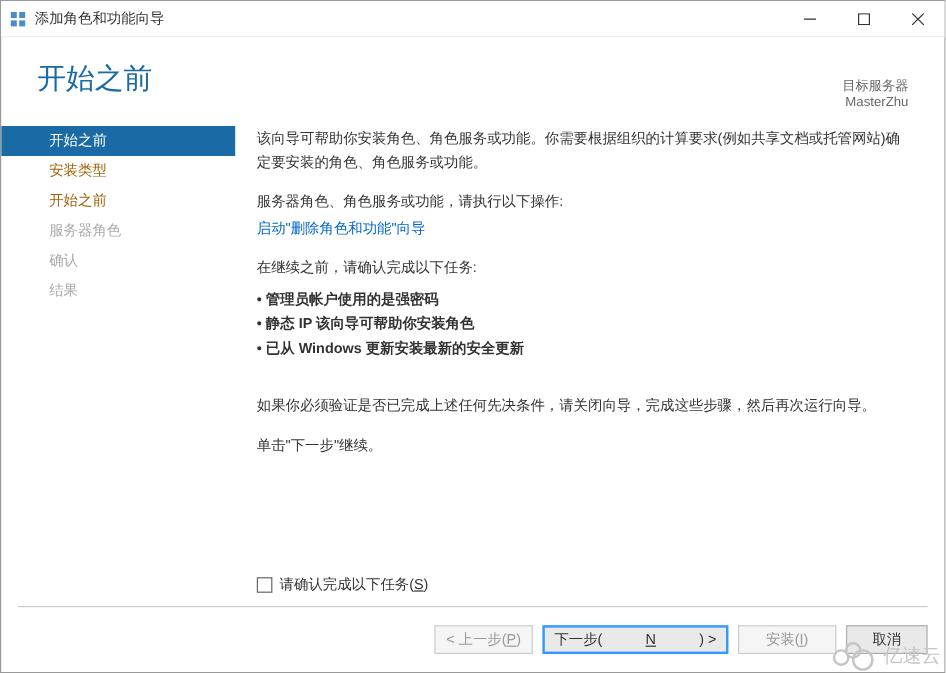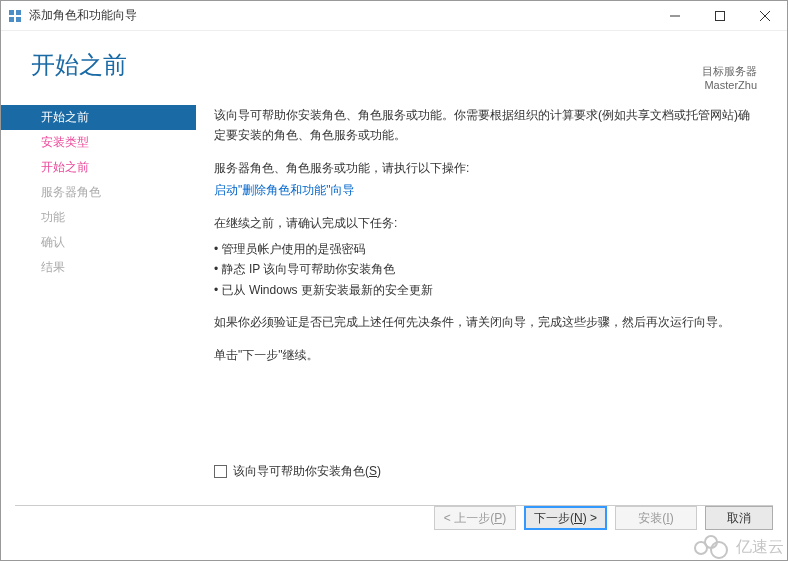--- a/index.html
+++ b/index.html
@@ -18,33 +18,33 @@
   .titlebar .title { margin-left: 6px; font-size: 12px; color: #333; flex: 0 0 auto; }
   .titlebar .spacer { flex: 1; }
   .winbtn { width: 45px; height: 30px; display: flex; align-items: center; justify-content: center; color: #333; }
   .header-area { padding: 18px 30px 8px 30px; display: flex; align-items: flex-start; }
   .page-title { color: #1a6aa5; font-size: 24px; font-weight: 400; flex: 1; }
   .target-box { text-align: right; font-size: 11px; color: #666; margin-top: 15px; }
   .body-area { flex: 1; display: flex; padding: 0 0 0 0; overflow: hidden; }
   .sidebar { width: 195px; padding-top: 6px; }
   .sidebar-item { padding: 4px 14px 4px 40px; font-size: 12px; color: #aaa; cursor: default; }
   .sidebar-item.active { background: #1a6aa5; color: #fff; }
-  .sidebar-item.enabled { color: #ec4899; }
+  .sidebar-item.enabled { color: #a16207; }
   .content { flex: 1; padding: 6px 30px 0 18px; font-size: 12px; color: #333; line-height: 1.7; }
   .content p { margin-bottom: 12px; }
   .content a { color: #0066cc; text-decoration: none; }
-  .content ul { list-style: none; margin-bottom: 12px; margin-top: -6px; }
+  .content ul { list-style: none; margin-bottom: 28px; margin-top: -6px; font-weight: bold; }
   .content ul li::before { content: "• "; }
   .bottom-opt { margin-top: 96px; padding-left: 0; display: flex; align-items: center; gap: 6px; }
   .chk { width: 13px; height: 13px; border: 1px solid #666; display: inline-block; }
   .divider { border-top: 1px solid #ccc; margin: 4px 14px 0 14px; }
-  .footer { height: 54px; display: flex; align-items: flex-start; justify-content: flex-end; gap: 8px; padding: 0 14px; }
+  .footer { height: 54px; display: flex; align-items: center; justify-content: flex-end; gap: 8px; padding: 0 14px; }
   .btn { min-width: 82px; height: 24px; background: #e9e9e9; border: 1px solid #adadad; font-size: 12px; color: #333; display: inline-flex; align-items: center; justify-content: center; padding: 0 8px; cursor: default; }
   .btn.disabled { color: #999; border-color: #ccc; background: #f5f5f5; }
-  .btn.default { border: 2px solid #3399ff; }
+  .btn.default { border: 2px solid #3399ff; gap: 36px; }
   .watermark { position: absolute; right: 4px; bottom: 2px; font-size: 16px; color: #c5c5c5; display: flex; align-items: center; gap: 4px; pointer-events: none; }
   .watermark .circles { position: relative; width: 38px; height: 24px; }
   .watermark .c { position: absolute; border: 2px solid #c5c5c5; border-radius: 50%; }
   .watermark .c1 { width: 14px; height: 14px; left: 0; top: 6px; }
   .watermark .c2 { width: 14px; height: 14px; left: 10px; top: 0; }
   .watermark .c3 { width: 18px; height: 18px; left: 16px; top: 6px; }
   .underline { text-decoration: underline; }
 </style>
 </head>
 <body>
@@ -87,41 +87,40 @@
       <div>MasterZhu</div>
     </div>
   </div>
 
   <div class="body-area">
     <div class="sidebar">
       <div class="sidebar-item active"><span>开始之前</span></div>
       <div class="sidebar-item enabled"><span>安装类型</span></div>
       <div class="sidebar-item enabled"><span>开始之前</span></div>
       <div class="sidebar-item"><span>服务器角色</span></div>
-      <div class="sidebar-item"><span>功能</span></div>
       <div class="sidebar-item"><span>确认</span></div>
       <div class="sidebar-item"><span>结果</span></div>
     </div>
 
     <div class="content">
       <p>该向导可帮助你安装角色、角色服务或功能。你需要根据组织的计算要求(例如共享文档或托管网站)确定要安装的角色、角色服务或功能。</p>
       <p style="margin-bottom:2px">服务器角色、角色服务或功能，请执行以下操作:</p>
       <p><a href="#">启动"删除角色和功能"向导</a></p>
       <p>在继续之前，请确认完成以下任务:</p>
       <ul>
         <li>管理员帐户使用的是强密码</li>
         <li>静态 IP 该向导可帮助你安装角色</li>
         <li>已从 Windows 更新安装最新的安全更新</li>
       </ul>
       <p>如果你必须验证是否已完成上述任何先决条件，请关闭向导，完成这些步骤，然后再次运行向导。</p>
       <p>单击"下一步"继续。</p>
 
       <div class="bottom-opt">
         <span class="chk"></span>
-        <span><span>该向导可帮助你安装角色(</span><span class="underline">S</span><span>)</span></span>
+        <span><span>请确认完成以下任务(</span><span class="underline">S</span><span>)</span></span>
       </div>
     </div>
   </div>
 
   <div class="divider"></div>
 
   <div class="footer">
     <div class="btn disabled">
         <span>&lt; 上一步(</span>
         <span class="underline">P</span>

